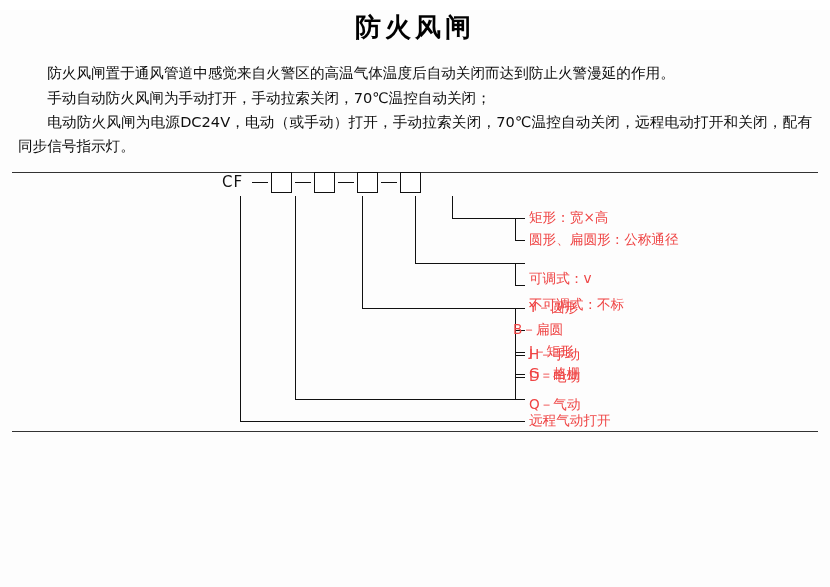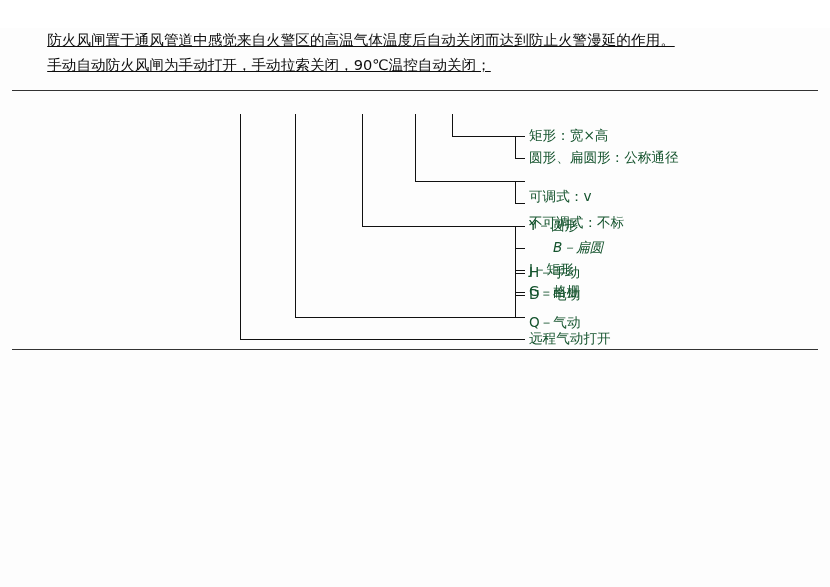--- a/index.html
+++ b/index.html
@@ -30,26 +30,25 @@
     color: #000;
   }
   .subtitle {
     text-align: center;
     font-size: 16px;
     margin-top: 10px;
     color: #000;
     letter-spacing: 0.5px;
   }
   .body-text {
-    margin: 28px 18px 0 18px;
+    margin: 16px 18px 0 18px;
     font-size: 14.6px;
     line-height: 1.62;
     text-align: justify;
     color: #0d0d0d;
-    text-decoration: underline;
   }
   .para {
     text-indent: 2em;
     margin-bottom: 1px;
   }
   
   .diagram {
     position: relative;
     margin: 14px 0 0 0;
     height: 260px;
@@ -89,21 +88,21 @@
   }
   .hline {
     position: absolute;
     height: 0;
     border-top: 1.2px solid #111;
   }
   .leg {
     position: absolute;
     font-size: 13.6px;
     white-space: nowrap;
-    color: #14532d;
+    color: #ef4444;
   }
   .frame-top {
     position: absolute;
     left: 12px;
     top: 0;
     width: 806px;
     border-top: 1.1px solid #333;
   }
   .frame-bottom {
     position: absolute;
@@ -111,31 +110,44 @@
     bottom: 0;
     width: 806px;
     border-top: 1.1px solid #333;
   }
 </style>
 </head>
 <body>
 
 <div class="page">
 
+  <div class="title">防火风闸</div>
 
   <div class="body-text">
     <div class="para">防火风闸置于通风管道中感觉来自火警区的高温气体温度后自动关闭而达到防止火警漫延的作用。</div>
-    <div class="para">手动自动防火风闸为手动打开，手动拉索关闭，90℃温控自动关闭；</div>
+    <div class="para">手动自动防火风闸为手动打开，手动拉索关闭，70℃温控自动关闭；</div>
+    <div class="para">电动防火风闸为电源DC24V，电动（或手动）打开，手动拉索关闭，70℃温控自动关闭，远程电动打开和关闭，配有同步信号指示灯。</div>
   </div>
 
   <div class="diagram">
 
     <div class="frame-top"></div>
     <div class="frame-bottom"></div>
 
+    <div class="code-row">
+      <span class="cf-label">CF</span>
+      <span class="dash"></span>
+      <span class="box"></span>
+      <span class="dash"></span>
+      <span class="box"></span>
+      <span class="dash"></span>
+      <span class="box"></span>
+      <span class="dash"></span>
+      <span class="box"></span>
+    </div>
 
     <div class="vline" style="left:452px; top:24px; height:22px;"></div>
     <div class="hline" style="left:452px; top:46px; width:63px;"></div>
     <div class="vline" style="left:515px; top:46px; height:22px;"></div>
     <div class="hline" style="left:515px; top:46px; width:10px;"></div>
     <div class="hline" style="left:515px; top:68px; width:10px;"></div>
 
     <div class="vline" style="left:415px; top:24px; height:67px;"></div>
     <div class="hline" style="left:415px; top:91px; width:100px;"></div>
     <div class="vline" style="left:515px; top:91px; height:22px;"></div>
@@ -159,21 +171,21 @@
     <div class="hline" style="left:515px; top:227px; width:10px;"></div>
 
     <div class="vline" style="left:240px; top:24px; height:225px;"></div>
     <div class="hline" style="left:240px; top:249px; width:285px;"></div>
 
     <div class="leg" style="left:529px; top:37px;">矩形：宽×高</div>
     <div class="leg" style="left:529px; top:59px;">圆形、扁圆形：公称通径</div>
     <div class="leg" style="left:529px; top:98px;">可调式：v</div>
     <div class="leg" style="left:529px; top:104px;margin-top:20px;">不可调式：不标</div>
     <div class="leg" style="left:529px; top:127px;">Y－圆形</div>
-    <div class="leg" style="left:553px; top:149px;font-style:italic;">B－扁圆</div>
+    <div class="leg" style="left:513px; top:149px;">B－扁圆</div>
     <div class="leg" style="left:529px; top:171px;">J－矩形</div>
     <div class="leg" style="left:529px; top:193px;">G－格栅</div>
     <div class="leg" style="left:529px; top:174px;">H－手动</div>
     <div class="leg" style="left:529px; top:196px;">D－电动</div>
     <div class="leg" style="left:529px; top:224px;">Q－气动</div>
     <div class="leg" style="left:529px; top:240px;">远程气动打开</div>
 
   </div>
 </div>
 

